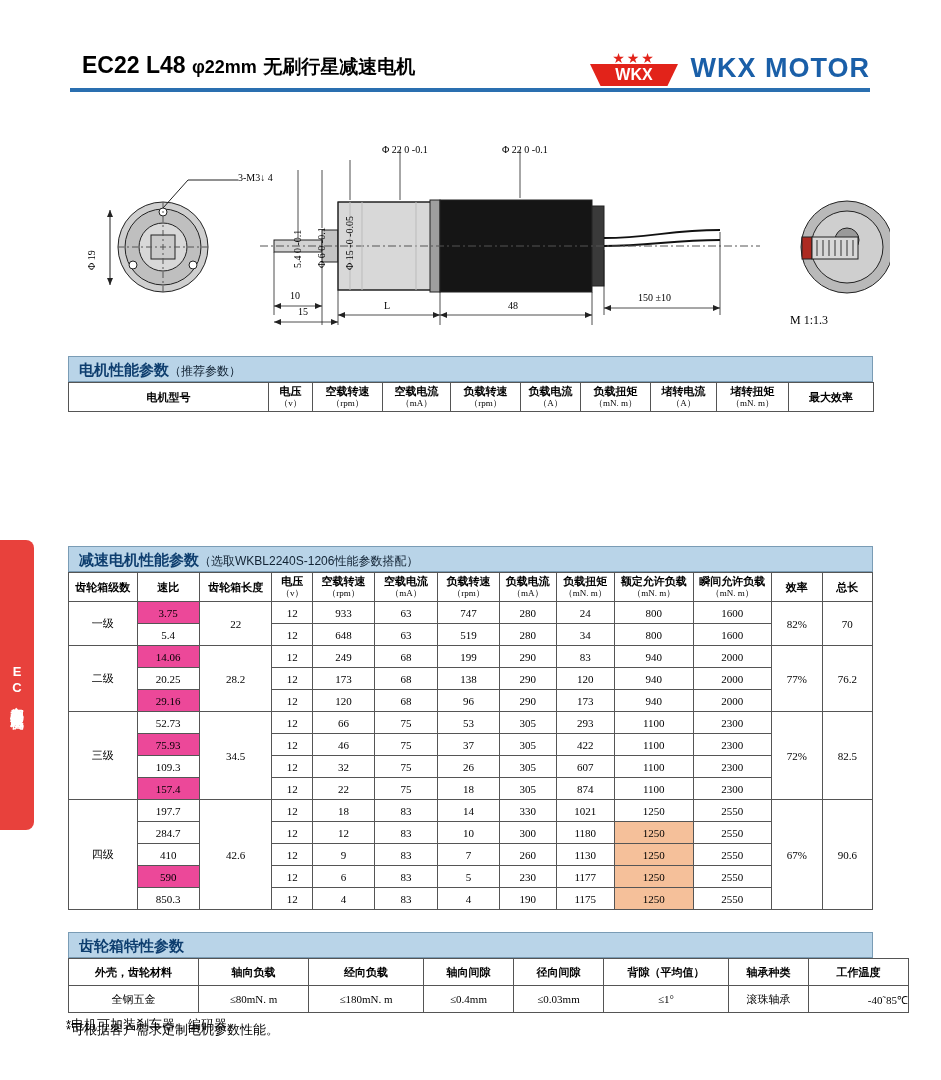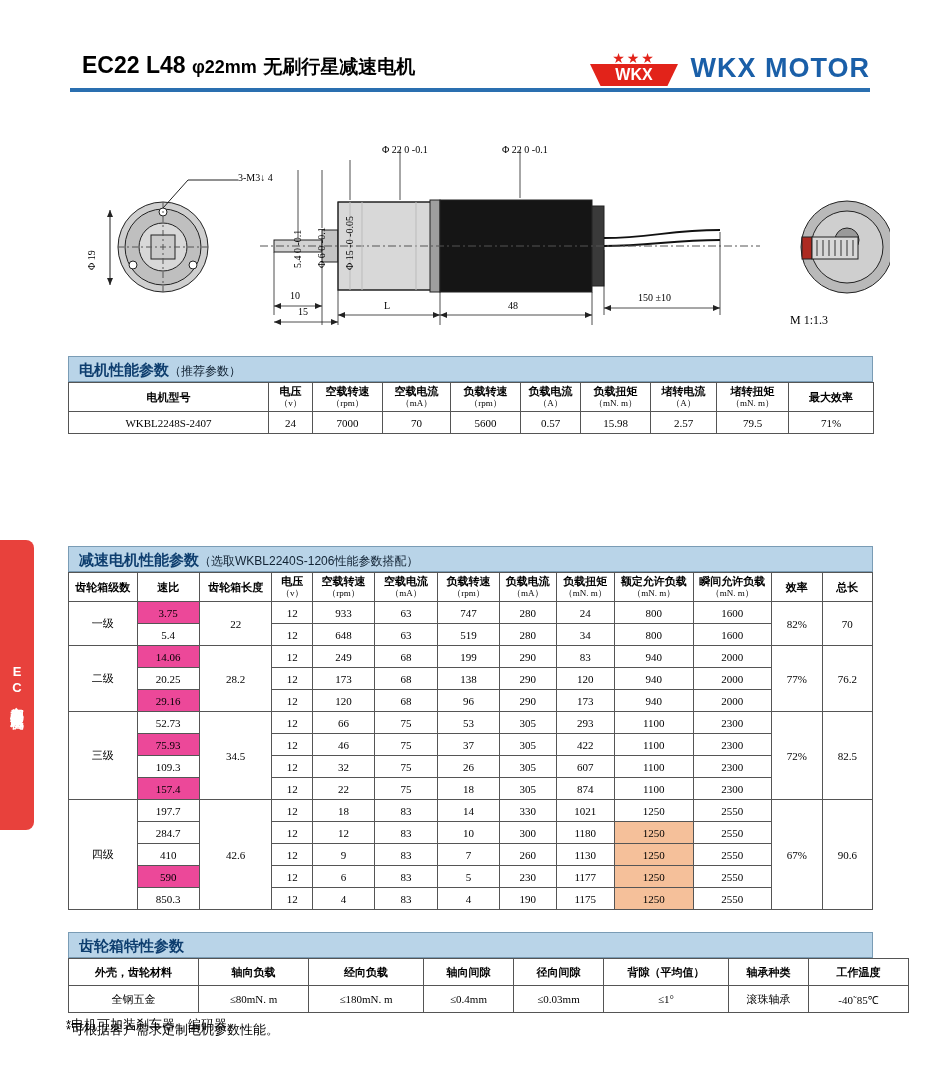--- a/index.html
+++ b/index.html
@@ -259,32 +259,20 @@
         <th class="hdr-cell"><span>空载电流</span><small>（mA）</small></th>
         <th class="hdr-cell"><span>负载转速</span><small>（rpm）</small></th>
         <th class="hdr-cell"><span>负载电流</span><small>（A）</small></th>
         <th class="hdr-cell"><span>负载扭矩</span><small>（mN. m）</small></th>
         <th class="hdr-cell"><span>堵转电流</span><small>（A）</small></th>
         <th class="hdr-cell"><span>堵转扭矩</span><small>（mN. m）</small></th>
         <th class="hdr-cell"><span>最大效率</span><small></small></th>
       </tr>
     </thead>
     <tbody id="motor-body">
-        <tr>
-          <td>WKBL2248S-2407</td>
-          <td>24</td>
-          <td>7000</td>
-          <td>70</td>
-          <td>5600</td>
-          <td>0.57</td>
-          <td>15.98</td>
-          <td>2.57</td>
-          <td>79.5</td>
-          <td>71%</td>
-        </tr>
       </tbody>
   </table>
 </div>
 
 <div class="tbl-wrap" style="top:546px;">
   <div class="sec-bar">
     <span>减速电机性能参数</span><span class="sub">（选取WKBL2240S-1206性能参数搭配）</span>
   </div>
   <table>
     <colgroup>
@@ -523,20 +511,20 @@
       </thead>
     <tbody>
         <tr id="gbox-body">
           <td style="height: 26px;">全钢五金</td>
           <td style="height: 26px;">≤80mN. m</td>
           <td style="height: 26px;">≤180mN. m</td>
           <td style="height: 26px;">≤0.4mm</td>
           <td style="height: 26px;">≤0.03mm</td>
           <td style="height: 26px;">≤1°</td>
           <td style="height: 26px;">滚珠轴承</td>
-          <td style="height: 26px;">-40˜85℃</td>
+          <td style="height: 26px; text-align: right;">-40˜85℃</td>
         </tr>
       </tbody>
   </table>
 </div>
 
 <div class="notes" style="top:1020px;">*可根据客户需求定制电机参数性能。</div>
 <div class="notes" style="top:1015px;">*电机可加装刹车器，编码器。</div>
 
 </body></html>

